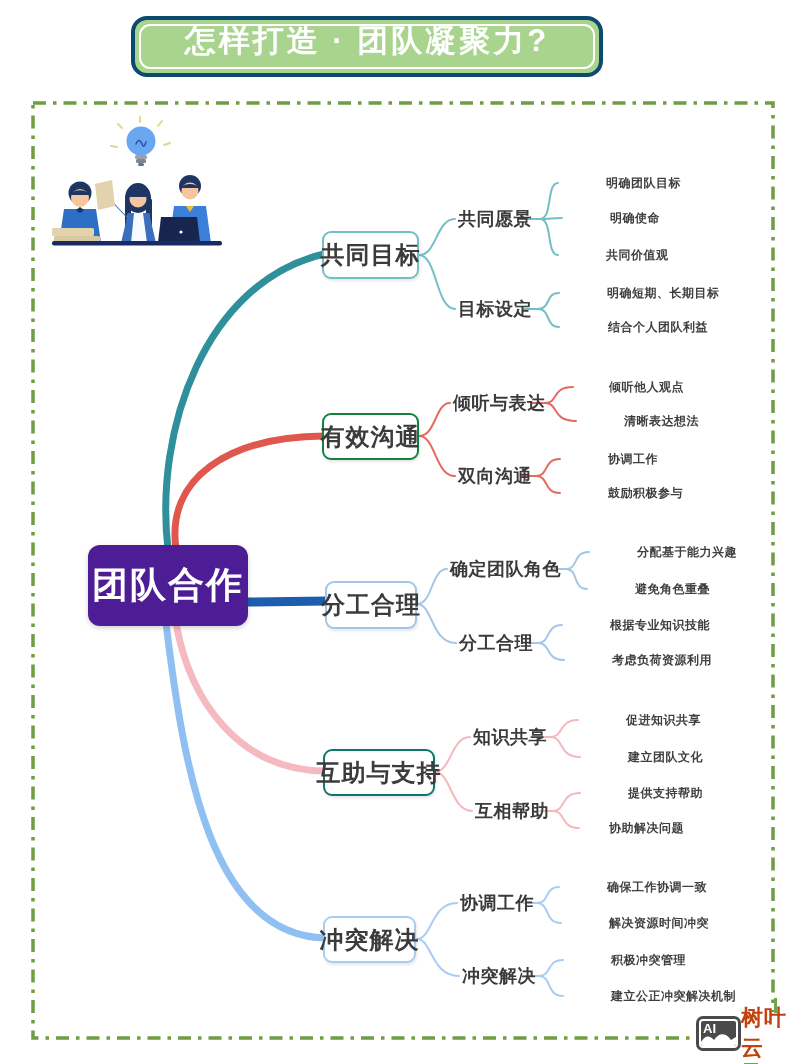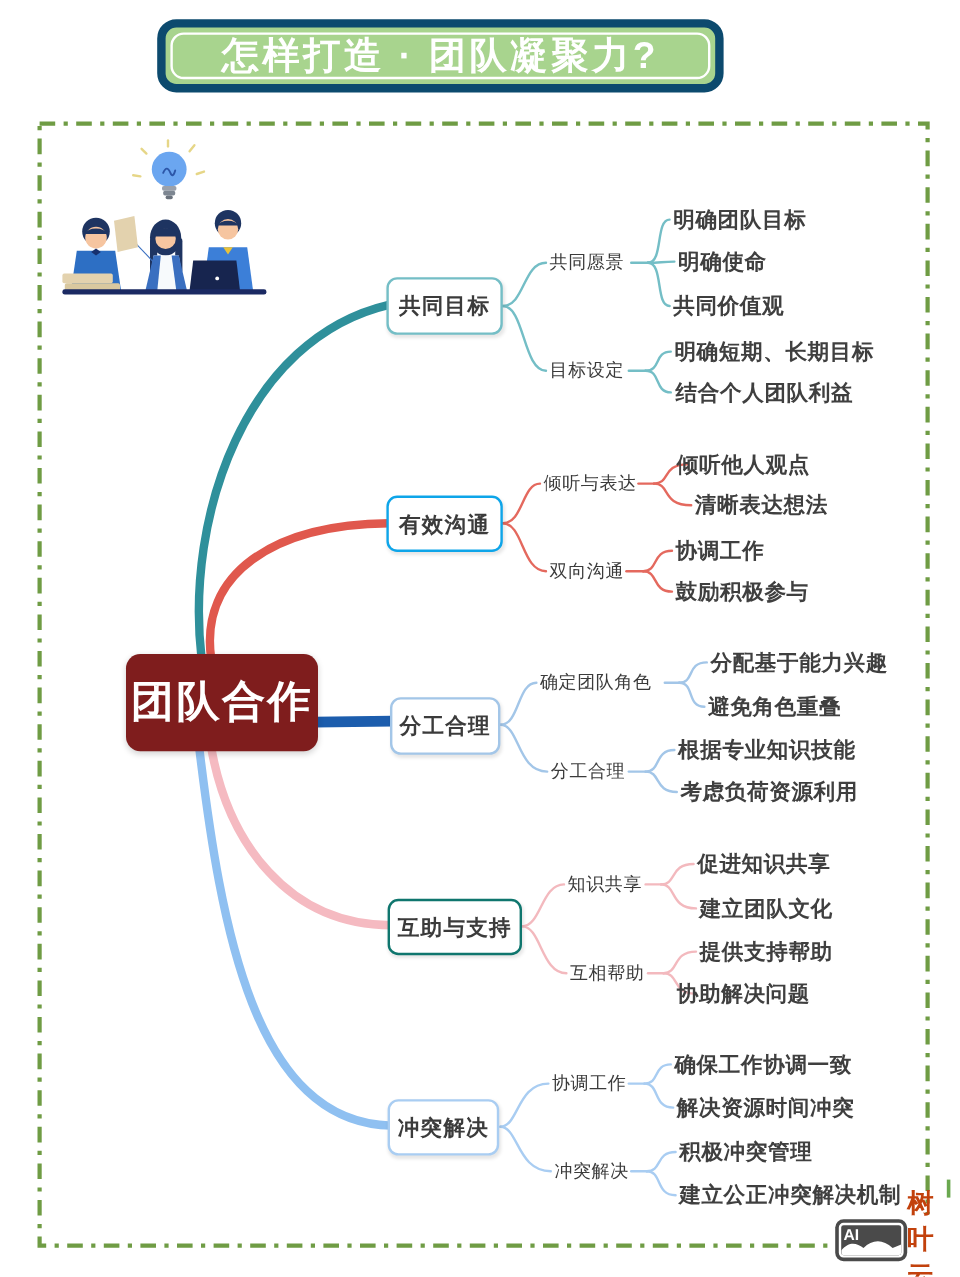--- a/index.html
+++ b/index.html
@@ -4,60 +4,59 @@
 <style>
   html,body{margin:0;padding:0;}
   body{
     width:800px;height:1064px;position:relative;background:#ffffff;
     font-family:"Liberation Sans","DejaVu Sans",sans-serif;overflow:hidden;
   }
   .layer{position:absolute;left:0;top:0;}
   
   .banner{
     position:absolute;left:131px;top:16px;width:472px;height:61px;
-    background:#a8d48e;border:7px solid #0c4a6e;border-radius:16px;
-    box-sizing:border-box;display:flex;align-items:center;justify-content:center;
+    background:#a8d48e;border:4px solid #0c4a6e;border-radius:16px;
+    box-sizing:border-box;display:flex;align-items:flex-start;justify-content:center;
   }
   .banner::before{content:"";position:absolute;inset:4px;border:2px solid #ffffff;border-radius:11px;}
   .banner-title{color:#ffffff;font-size:31px;font-weight:bold;letter-spacing:3px;white-space:nowrap;position:relative;}
   
   .root-node{
     position:absolute;left:88px;top:545px;width:160px;height:81px;
-    background:#7f1d1d;border-radius:12px;display:flex;align-items:center;justify-content:center;
+    background:#4c1d95;border-radius:12px;display:flex;align-items:center;justify-content:center;
     color:#ffffff;font-size:36px;font-weight:bold;letter-spacing:2px;
     box-shadow:0 2px 5px rgba(0,0,0,.18);
-    margin-left:17px;
   }
   
   .bbox{
     position:absolute;background:#ffffff;border-radius:9px;box-sizing:border-box;
     display:flex;align-items:center;justify-content:center;
-    font-weight:bold;font-size:18px;color:#3b3b3b;letter-spacing:1px;
+    font-weight:bold;font-size:24px;color:#3b3b3b;letter-spacing:1px;
     box-shadow:1px 2px 3px rgba(0,0,0,.10);white-space:nowrap;
   }
   .b1{left:322px;top:231px;width:97px;height:48px;border:2px solid #74bec6;}
-  .b2{left:322px;top:413px;width:97px;height:47px;border:2px solid #0ea5e9;}
+  .b2{left:322px;top:413px;width:97px;height:47px;border:2px solid #15803d;}
   .b3{left:325px;top:581px;width:92px;height:48px;border:2px solid #a3c6e8;}
   .b4{left:323px;top:749px;width:112px;height:47px;border:2px solid #0f766e;}
   .b5{left:323px;top:916px;width:93px;height:47px;border:2px solid #a9cdf2;}
   
   .sub{
     position:absolute;transform:translateY(-50%);white-space:nowrap;
-    font-weight:normal;font-size:15px;color:#3b3b3b;letter-spacing:.5px;
+    font-weight:bold;font-size:18px;color:#3b3b3b;letter-spacing:.5px;
   }
   .leaf{
     position:absolute;transform:translateY(-50%);white-space:nowrap;
-    font-weight:bold;font-size:18px;color:#3f3f3f;letter-spacing:.5px;
+    font-weight:bold;font-size:12px;color:#3f3f3f;letter-spacing:.5px;margin-left:45px;
   }
   
   .logo{
     position:absolute;left:691px;top:1012px;height:42px;display:flex;align-items:center;
     background:#ffffff;padding:0 2px 0 5px;
   }
-  .logo-icon{width:60px;height:35px;background:#4a4a4a;border-radius:7px;position:relative;flex:none;}
+  .logo-icon{width:45px;height:35px;background:#4a4a4a;border-radius:7px;position:relative;flex:none;}
   .logo-icon-inner{position:absolute;inset:3px;border:2px solid #ffffff;border-radius:4px;overflow:hidden;}
   .logo-ai{position:absolute;left:2px;top:0px;color:#ffffff;font-size:13px;font-weight:bold;letter-spacing:0;}
   .logo-mountain{position:absolute;left:0;bottom:0;width:100%;height:14px;}
   .logo-brand{font-size:22px;font-weight:bold;color:#c2410c;margin-left:0;letter-spacing:1px;position:relative;}
   .logo-accent-v{position:absolute;left:33px;top:-5px;width:3px;height:15px;background:#6aa84f;}
   .logo-accent-b{position:absolute;left:3px;bottom:-3px;width:14px;height:3px;background:#6aa84f;}
 </style>
 </head>
 <body>
 

